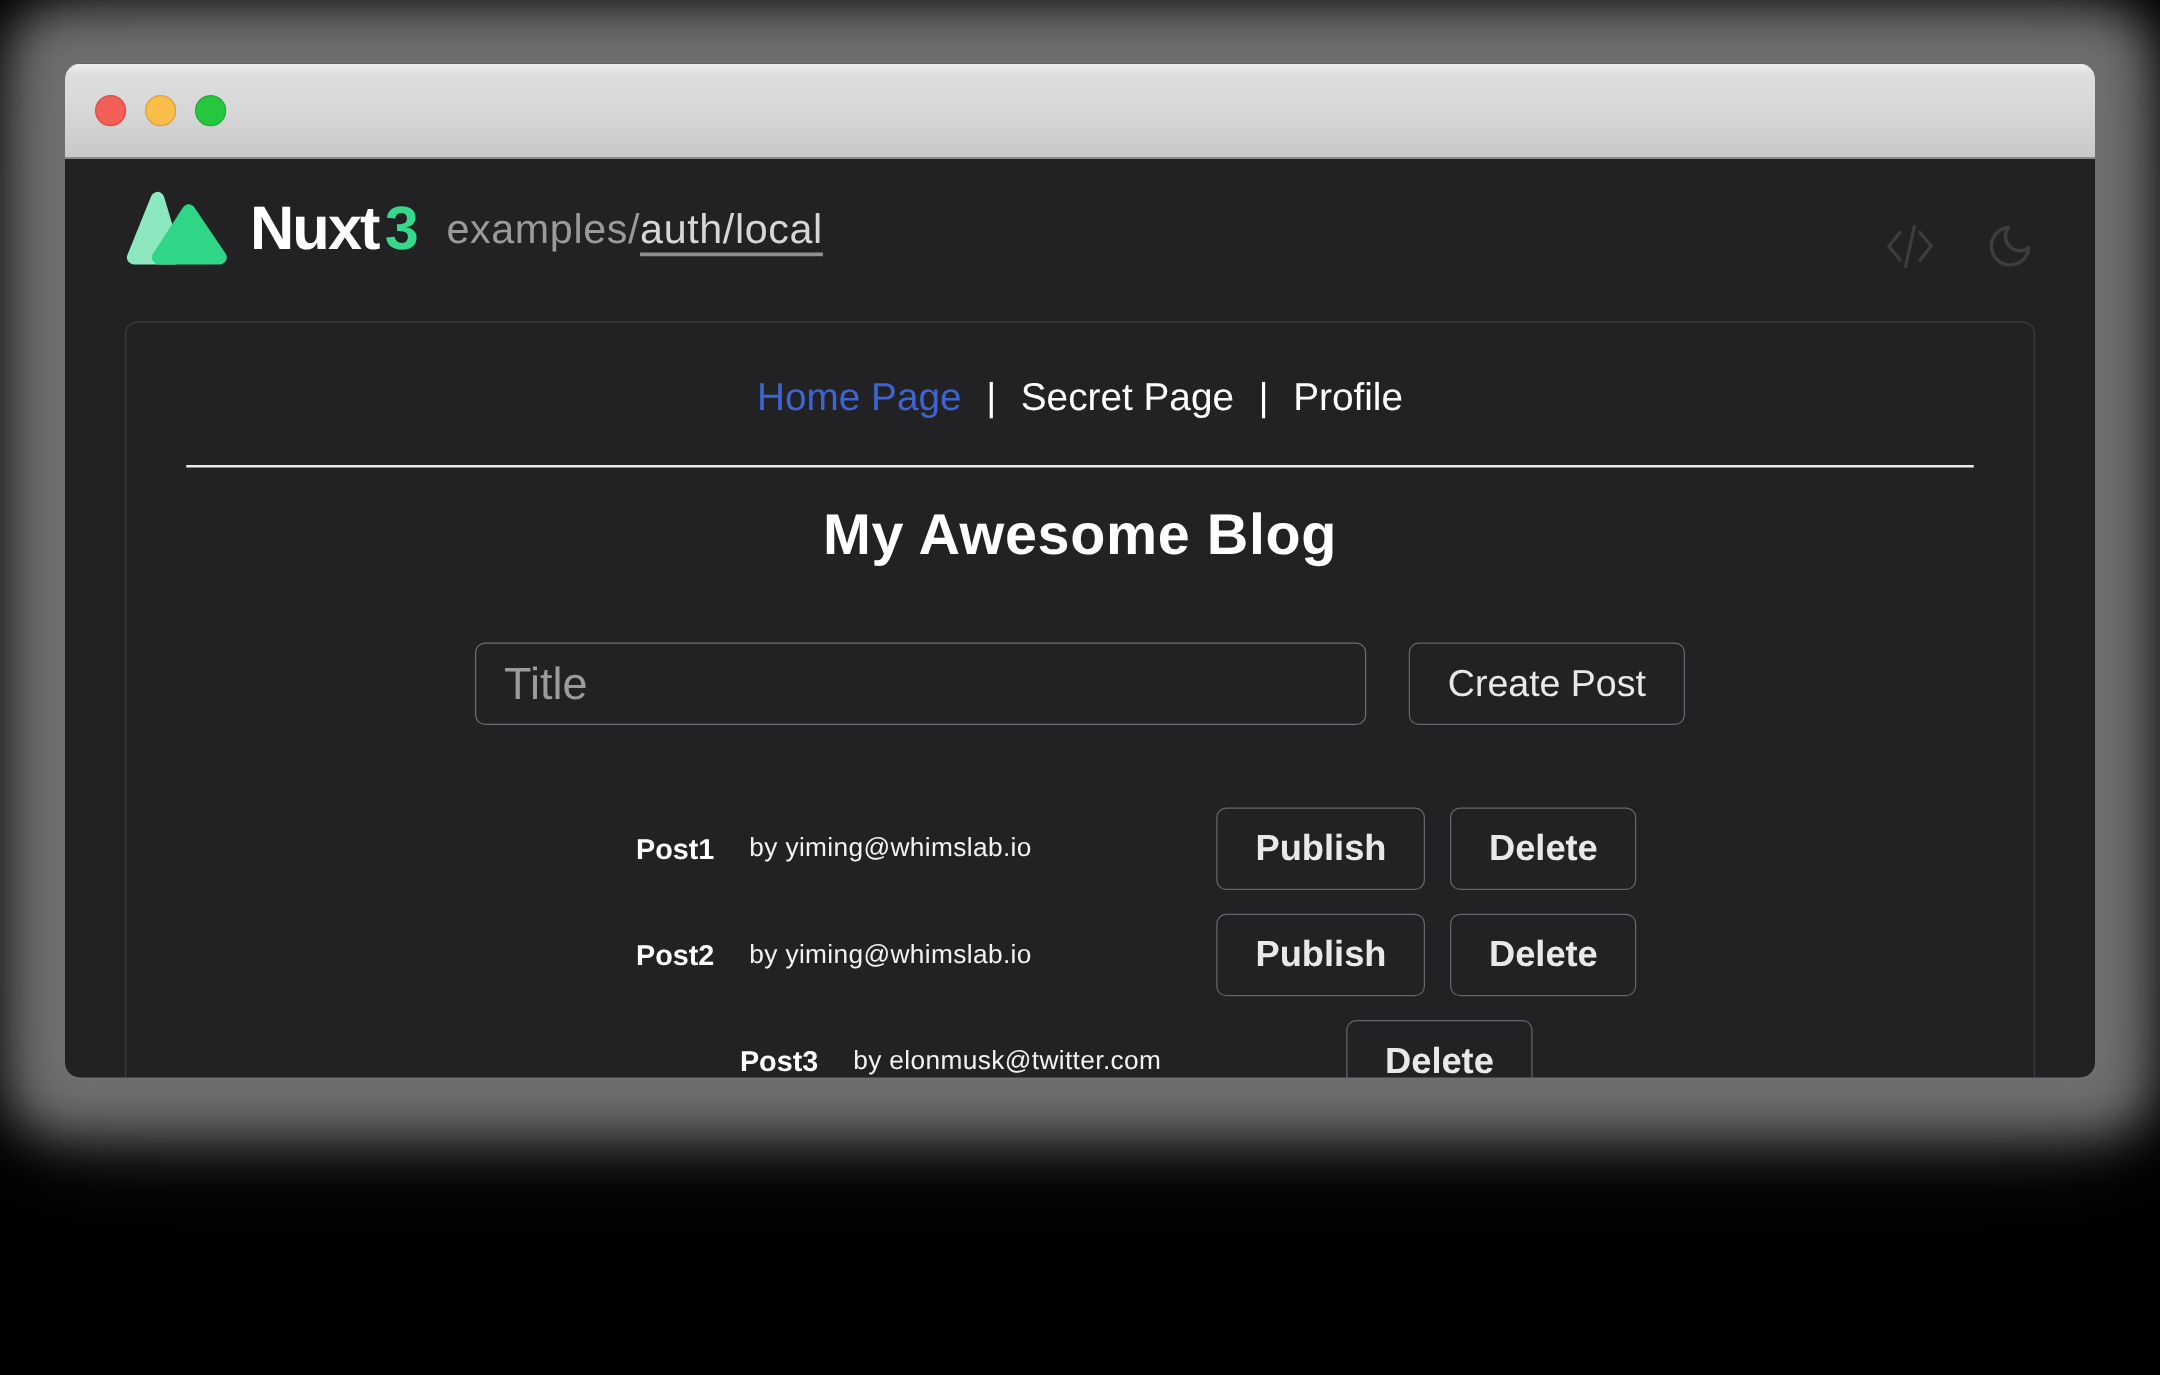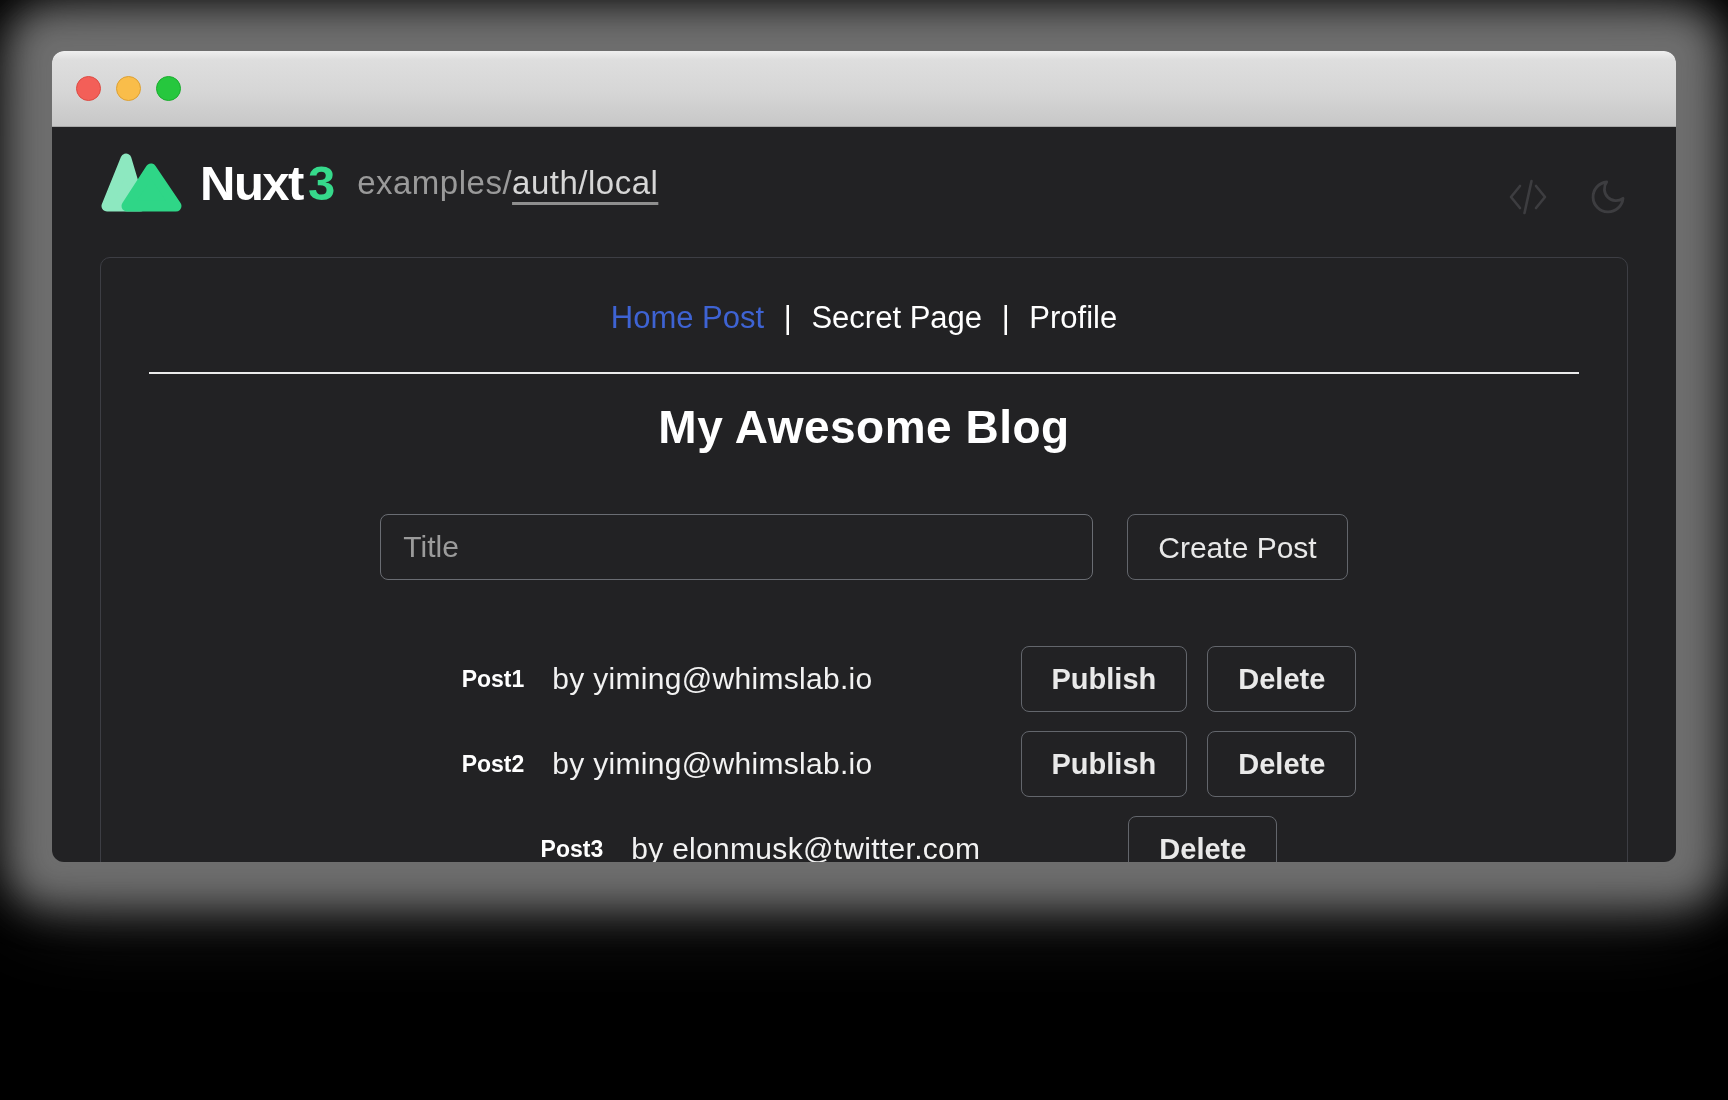--- a/index.html
+++ b/index.html
@@ -53,34 +53,34 @@
   .nav-sep { margin:0 11px; color:#ffffff; }
 
   .divider { border:none; border-top:2px solid #ebebeb; margin:36px 48px 0; }
 
   .page-title { text-align:center; font-size:46px; font-weight:700; color:#ffffff; margin-top:26px; letter-spacing:.5px; }
 
   .create-row { display:flex; justify-content:center; align-items:center; gap:34px; margin-top:60px; }
   .title-input {
     width:713px; height:66px; background:transparent;
     border:1px solid #6a6d73; border-radius:8px;
-    color:#e9e9e9; font-size:30px; padding:0 22px; outline:none;
+    color:#e9e9e9; font-size:36px; padding:0 22px; outline:none;
     font-family:inherit;
   }
   .title-input::placeholder { color:#9b9b9b; }
   .btn {
     background:transparent; border:1px solid #63666c; border-radius:8px;
     color:#e9e9e9; font-size:30px; height:66px; padding:16px 30px;
     font-family:inherit; cursor:pointer;
   }
 
   .posts { margin-top:66px; display:flex; flex-direction:column; gap:19px; transform:translateX(45px); }
   .post-row { display:flex; justify-content:center; align-items:center; }
   .post-title { font-size:23px; font-weight:700; color:#ffffff; }
-  .post-author { font-size:30px; color:#f2f2f2; margin-left:28px; letter-spacing:.3px; }
+  .post-author { font-size:21px; color:#f2f2f2; margin-left:28px; letter-spacing:.3px; }
   .post-actions { margin-left:148px; display:flex; gap:20px; }
   .post-actions .btn { height:66px; font-size:29px; padding:12px 30px;font-weight:bold; }
 </style>
 </head>
 <body>
 
 <div class="stage">
   <div class="window">
 
     <div class="titlebar">
@@ -115,21 +115,21 @@
             <svg width="40" height="40" viewBox="0 0 24 24" fill="none">
               <path d="M21 12.79 A 9 9 0 1 1 11.21 3 A 7 7 0 0 0 21 12.79 Z" stroke="#3d3d40" stroke-width="1.7" stroke-linecap="round" stroke-linejoin="round"></path>
             </svg>
           </span>
         </div>
       </header>
 
       <main class="panel">
 
         <nav class="page-nav">
-          <span class="nav-link active">Home Post</span>
+          <span class="nav-link active">Home Page</span>
           <span class="nav-sep">|</span>
           <span class="nav-link">Secret Page</span>
           <span class="nav-sep">|</span>
           <span class="nav-link">Profile</span>
         </nav>
 
         <hr class="divider">
 
         <h1 class="page-title">My Awesome Blog</h1>
 

